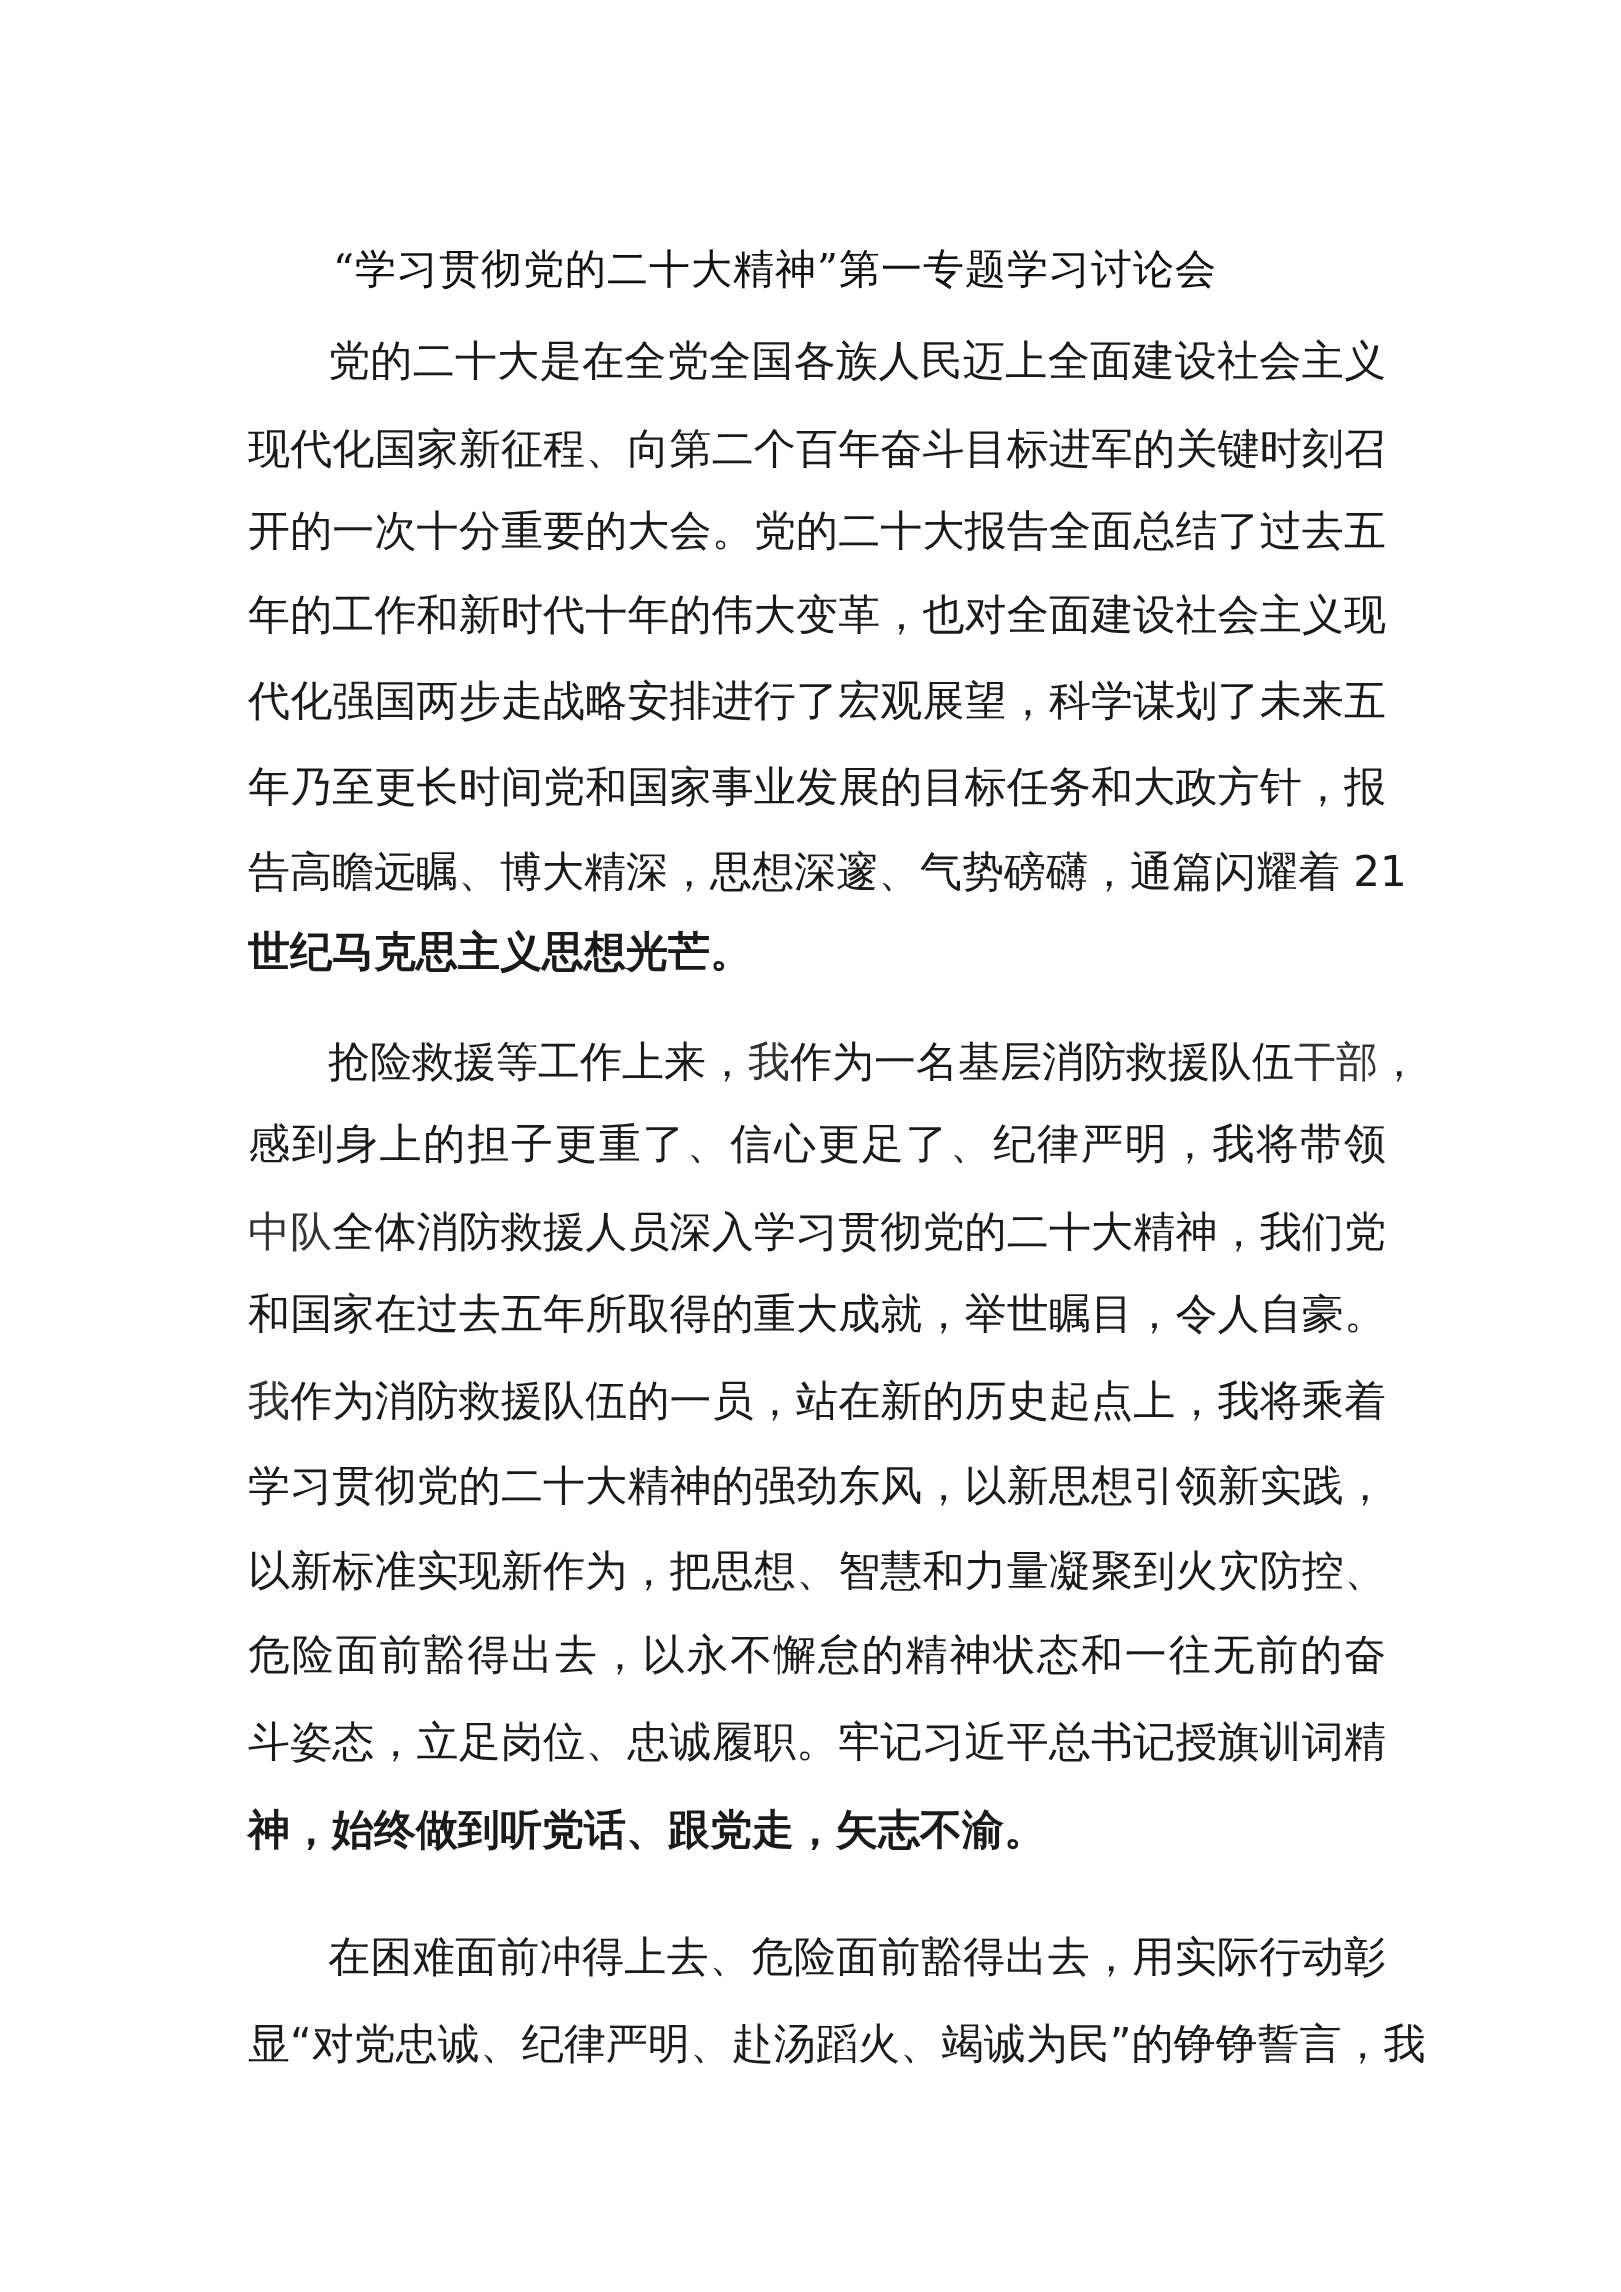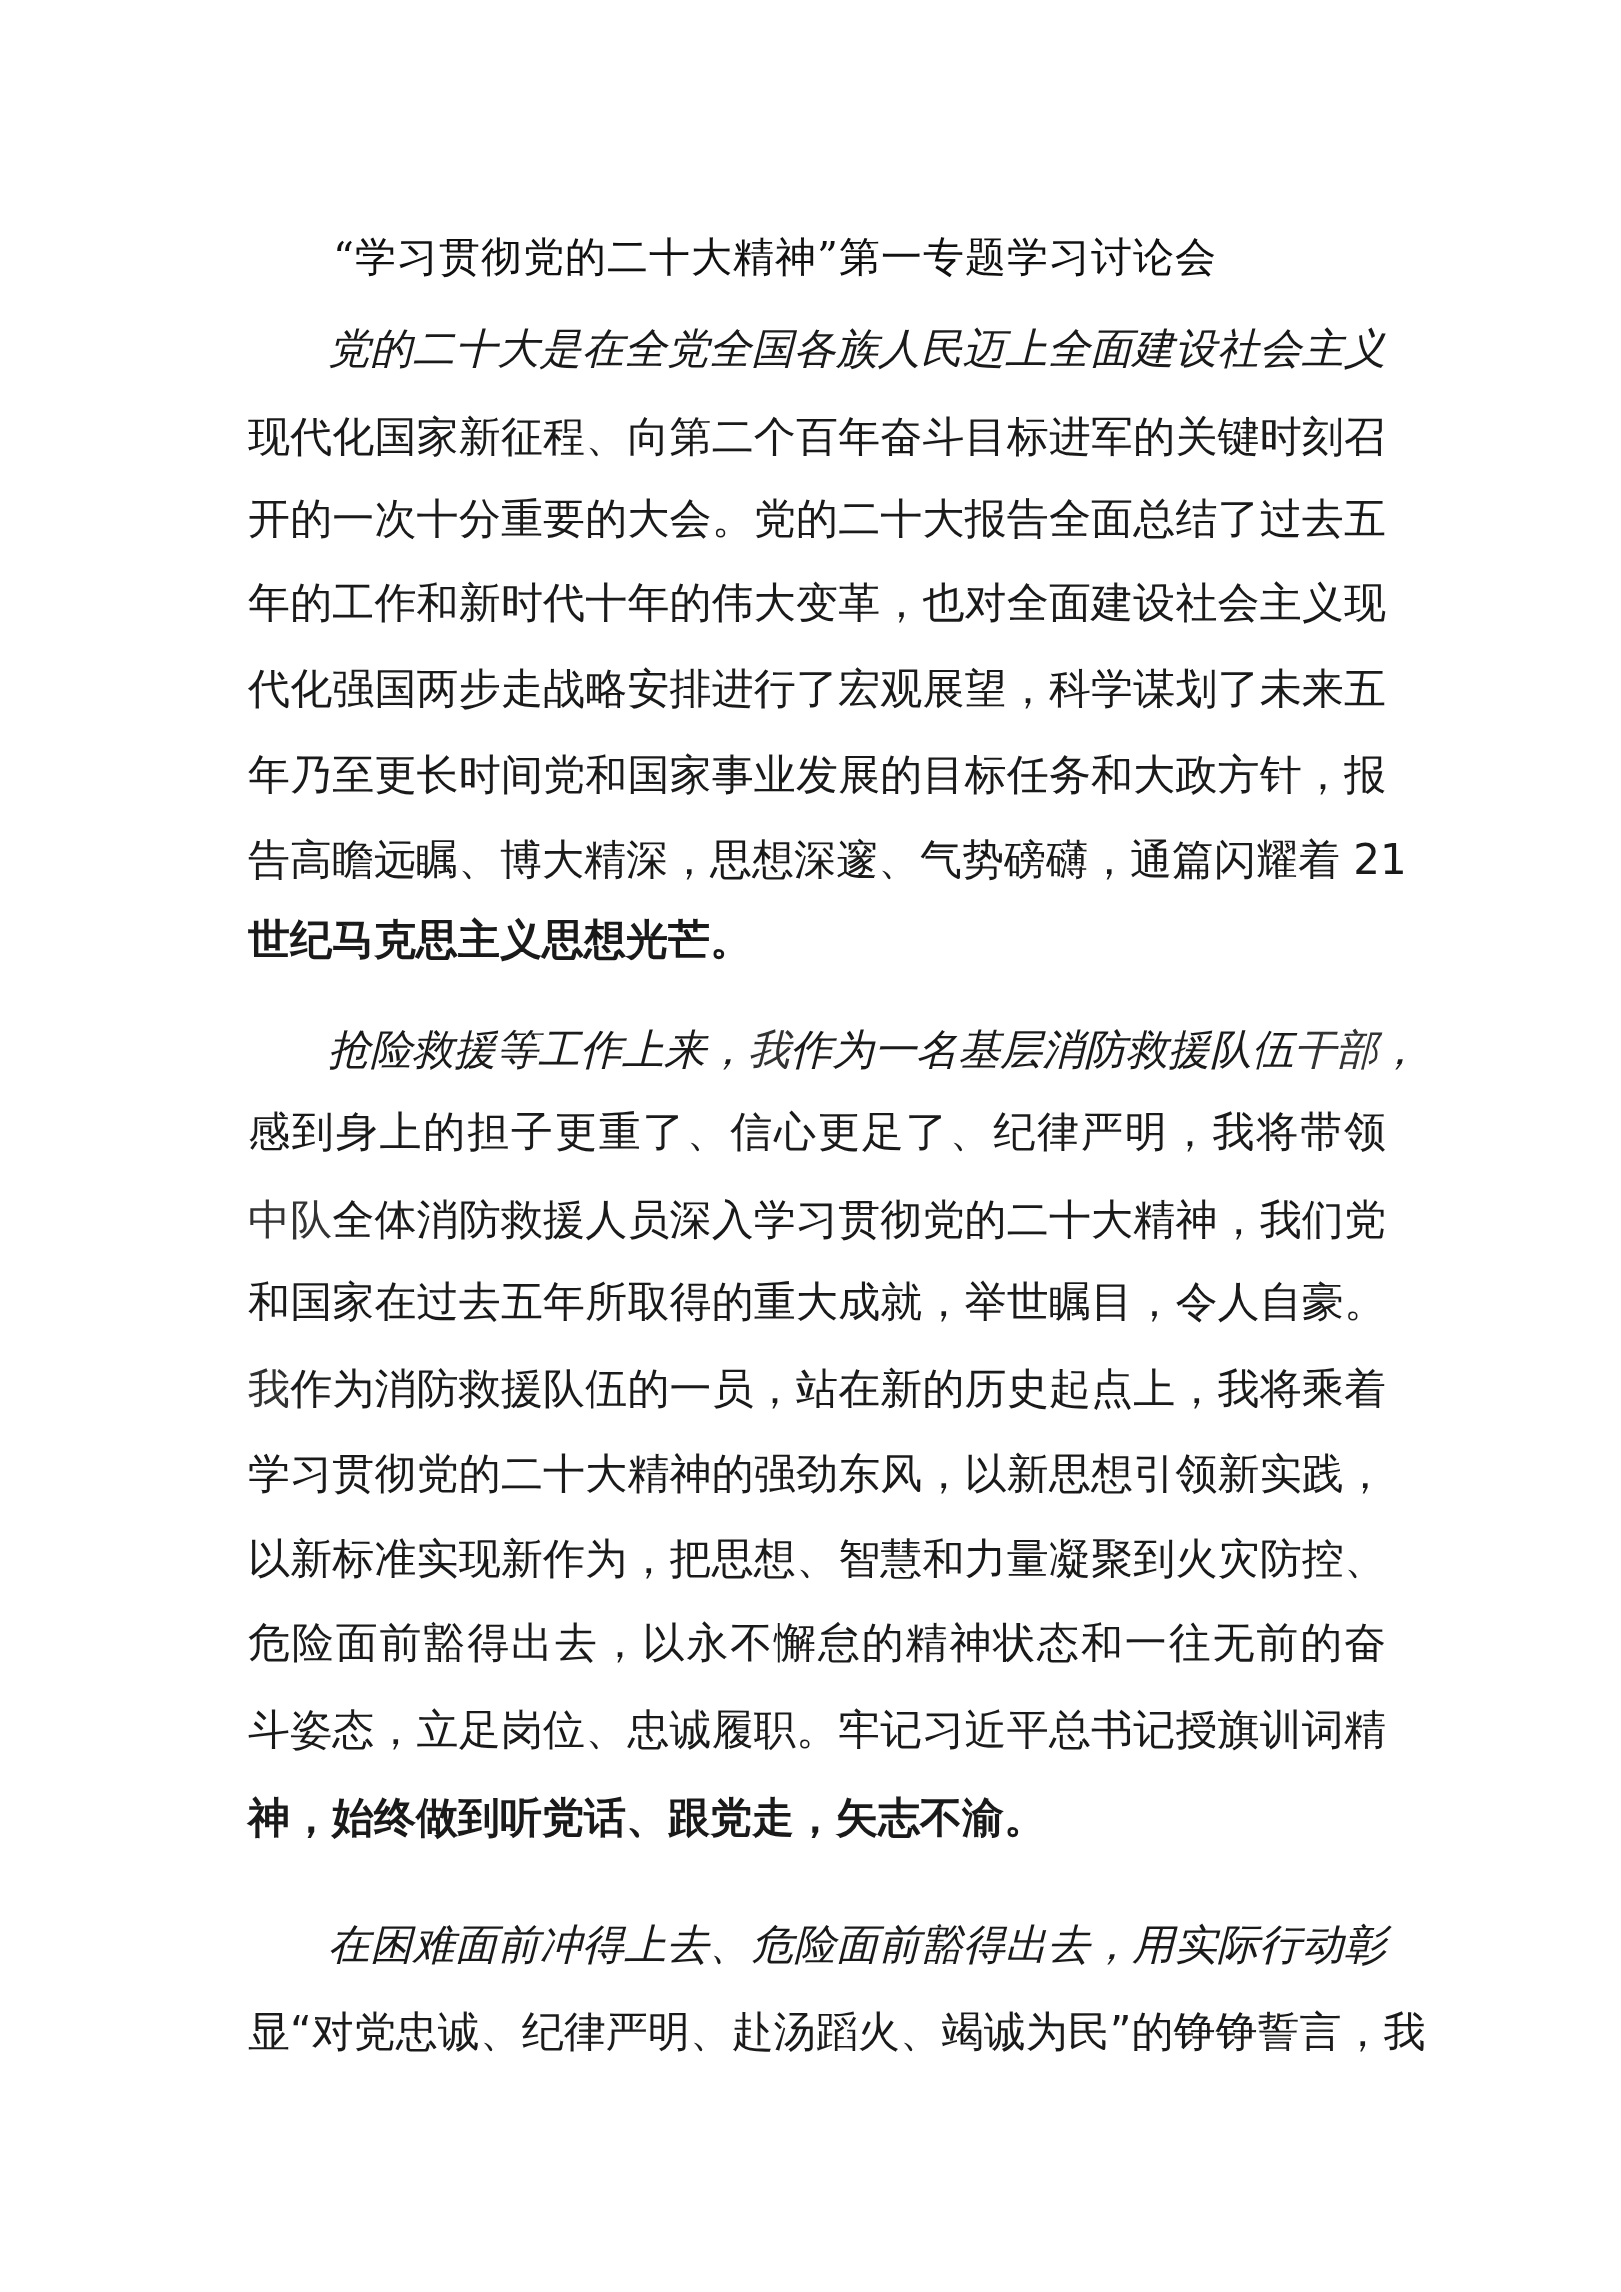--- a/index.html
+++ b/index.html
@@ -1,28 +1,28 @@
 <!DOCTYPE html>
 <html><head>
 <meta charset="utf-8">
 <style>
   html, body { margin: 0; padding: 0; background: #ffffff; }
   body { width: 1621px; height: 2293px; position: relative; overflow: hidden; }
-  .page { position: absolute; left: 0; top: 0; width: 1621px; height: 1703px; background: #fff; }
+  .page { position: absolute; left: 0; top: 12px; width: 1621px; height: 1703px; background: #fff; }
   .title {
     position: absolute; left: 333px; top: 233px; height: 49px; line-height: 49px;
     font-family: "DejaVu Serif", "Liberation Serif", serif; font-size: 41px; color: #111;
     white-space: nowrap; letter-spacing: 1px;
   }
   .line {
     position: absolute; left: 248px; width: 1138px; height: 55px; line-height: 55px;
     font-family: "DejaVu Sans", "Liberation Sans", sans-serif; font-size: 42px; color: #1a1a1a;
     white-space: nowrap; text-align: justify; text-align-last: justify;
   }
-  .line.indent { left: 328px; width: 1058px; font-style: italic; }
+  .line.indent { left: 328px; width: 1058px; }
   .line.last { text-align-last: left; font-weight: bold; }
   .serif { font-family: "DejaVu Serif", "Liberation Serif", serif; color: #333; font-weight: normal; }
 </style>
 </head>
 <body>
 
 <div class="page">
 
   <div class="title">“学习贯彻党的二十大精神”第一专题学习讨论会</div>
 

